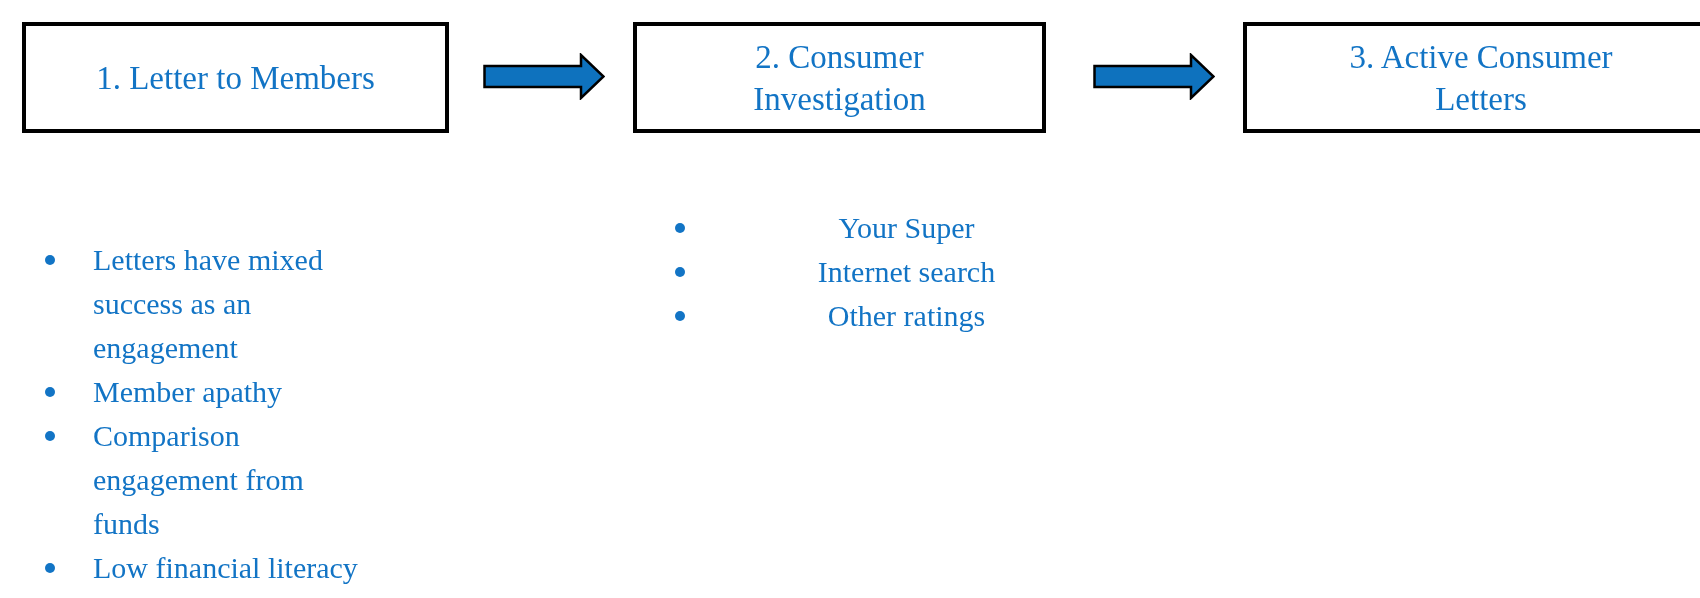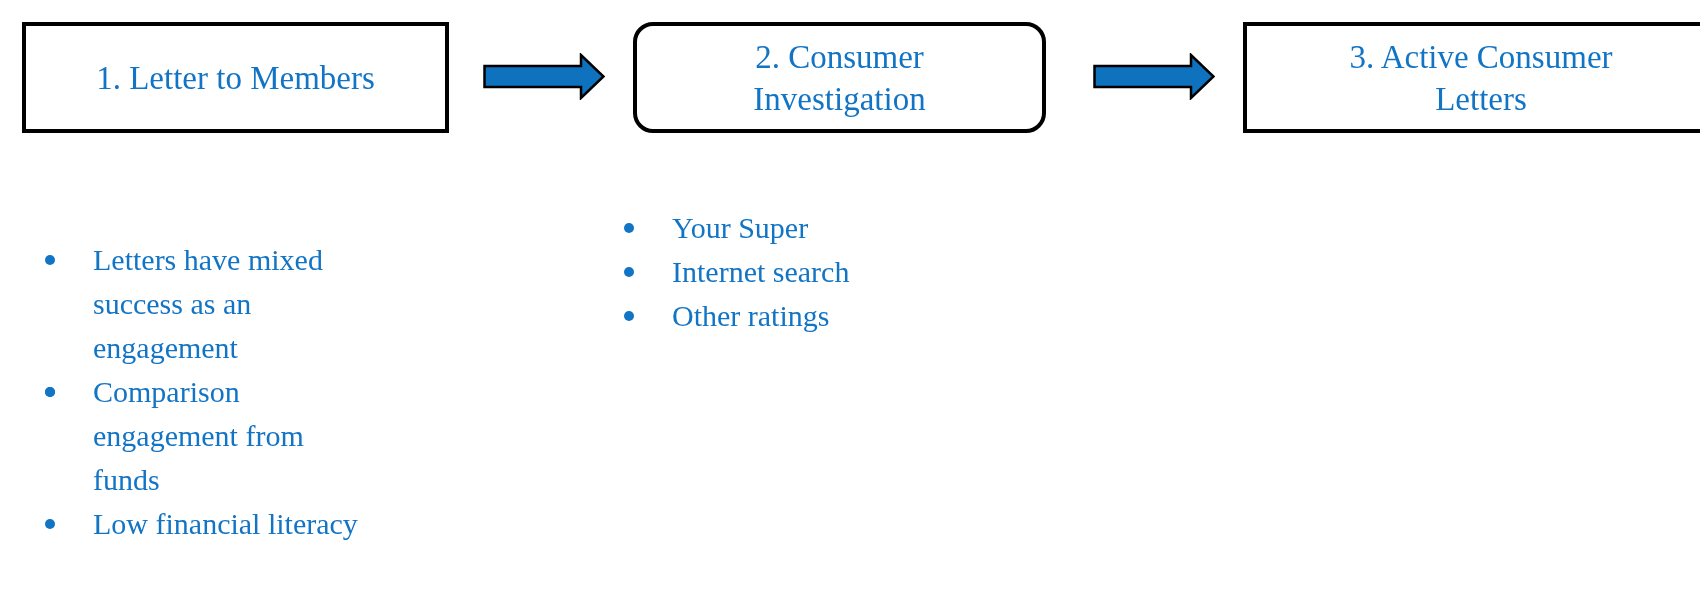--- a/index.html
+++ b/index.html
@@ -22,21 +22,21 @@
     position:absolute;
     top:22px;
     height:111px;
     border:4px solid var(--box-border);
     background:var(--background);
     display:flex;
     align-items:center;
     justify-content:center;
   }
   .flow-box.b1{left:22px;width:427px;}
-  .flow-box.b2{left:633px;width:413px;border-radius:20px;}
+  .flow-box.b2{left:633px;width:413px;}
   .flow-box.b3{left:1243px;width:476px;}
   .box-label{
     color:var(--accent-blue);
     font-size:33px;
     line-height:42px;
     text-align:center;
   }
   .arrow{
     position:absolute;
     top:53px;
@@ -52,21 +52,21 @@
     stroke-width:2.5;
     stroke-linejoin:miter;
   }
   ul.bullet-list{
     position:absolute;
     top:206px;
     width:430px;
     list-style:none;
   }
   ul.bullet-list.l1{left:30px;margin-top:32px;}
-  ul.bullet-list.l2{left:609px;}
+  ul.bullet-list.l2{left:660px;text-align:center;}
   ul.bullet-list li{
     position:relative;
     padding-left:63px;
     color:var(--accent-blue);
     font-size:30px;
     line-height:44px;
   }
   .bullet-dot{
     position:absolute;
     left:15px;
@@ -116,20 +116,21 @@
 
   <ul class="bullet-list l1">
     <li>
       <span class="bullet-dot"></span>
       <div>Letters have mixed</div>
       <div>success as an</div>
       <div>engagement</div>
     </li>
     <li>
       <span class="bullet-dot"></span>
+      <div>Member apathy</div>
     </li>
     <li>
       <span class="bullet-dot"></span>
       <div>Comparison</div>
       <div>engagement from</div>
       <div>funds</div>
     </li>
     <li>
       <span class="bullet-dot"></span>
       <div>Low financial literacy</div>

